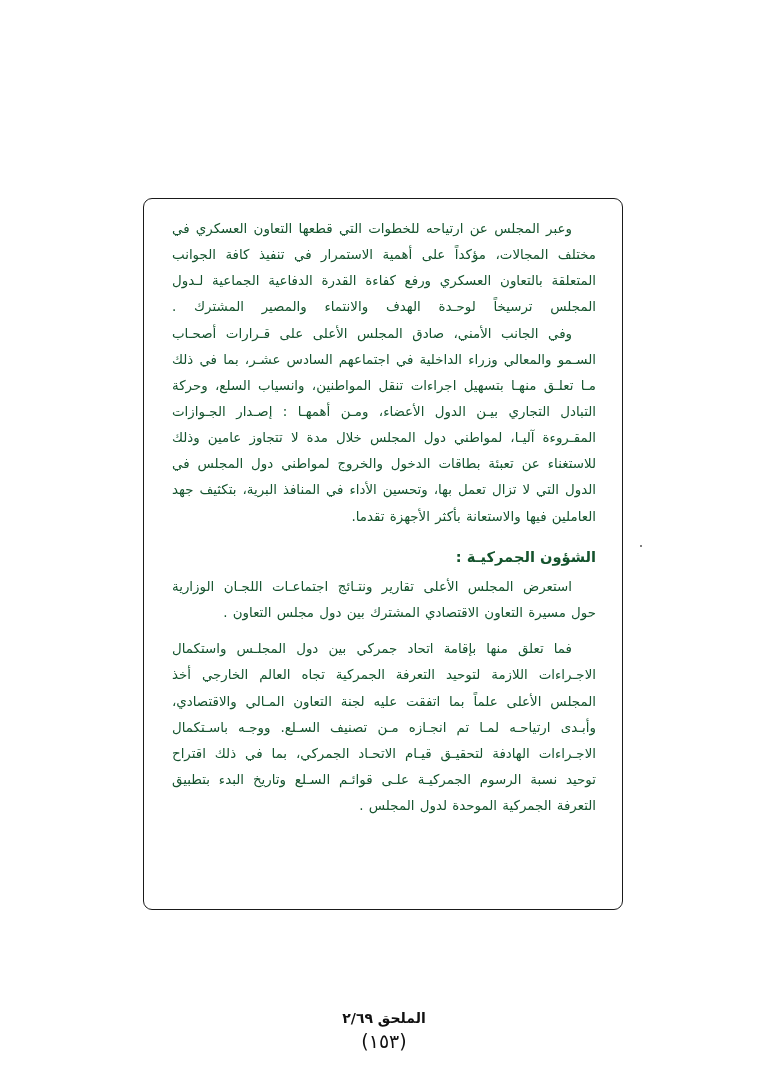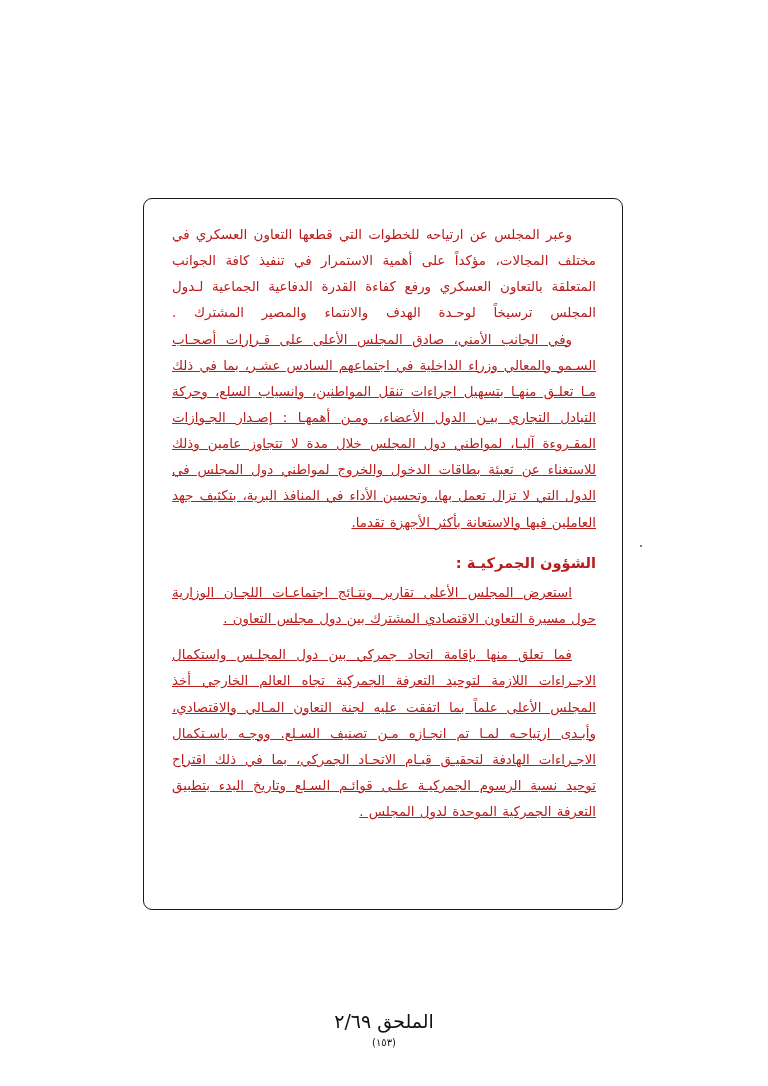--- a/index.html
+++ b/index.html
@@ -22,41 +22,40 @@
     width: 480px;
     height: 712px;
     border: 1.6px solid #1a1a1a;
     border-radius: 9px;
     box-sizing: border-box;
     background: #ffffff;
   }
   .doc-body {
     position: absolute;
     left: 156px;
-    top: 212px;
+    top: 206px;
     width: 456px;
     height: 696px;
     box-sizing: border-box;
     padding: 10px 16px 10px 16px;
     direction: rtl;
     text-align: justify;
-    color: #b91c1c;
+    color: #14532d;
   }
   p.para {
     margin: 0 0 0 0;
     font-size: 13.4px;
     line-height: 1.95;
     text-align: justify;
     text-align-last: justify;
     letter-spacing: 0px;
     word-spacing: 1px;
   }
   p.para.last-right {
     text-align-last: right;
-    text-decoration: underline;
   }
   p.para.indent {
     text-indent: 24px;
   }
   h2.section {
     margin: 15px 0 6px 0;
     font-size: 14.6px;
     font-weight: bold;
     text-align: right;
     line-height: 1.6;
@@ -64,26 +63,26 @@
   .gap-sm { height: 10px; }
   .footer {
     position: absolute;
     left: 0;
     top: 1008px;
     width: 768px;
     text-align: center;
     color: #111111;
   }
   .footer .line1 {
-    font-size: 19px;
-    font-weight: normal;
+    font-size: 14px;
+    font-weight: bold;
     line-height: 1.45;
   }
   .footer .line2 {
-    font-size: 10px;
+    font-size: 19px;
     line-height: 1.45;
   }
   .speck {
     position: absolute;
     width: 2px;
     height: 2px;
     background: #555;
     border-radius: 50%;
   }
 </style>

